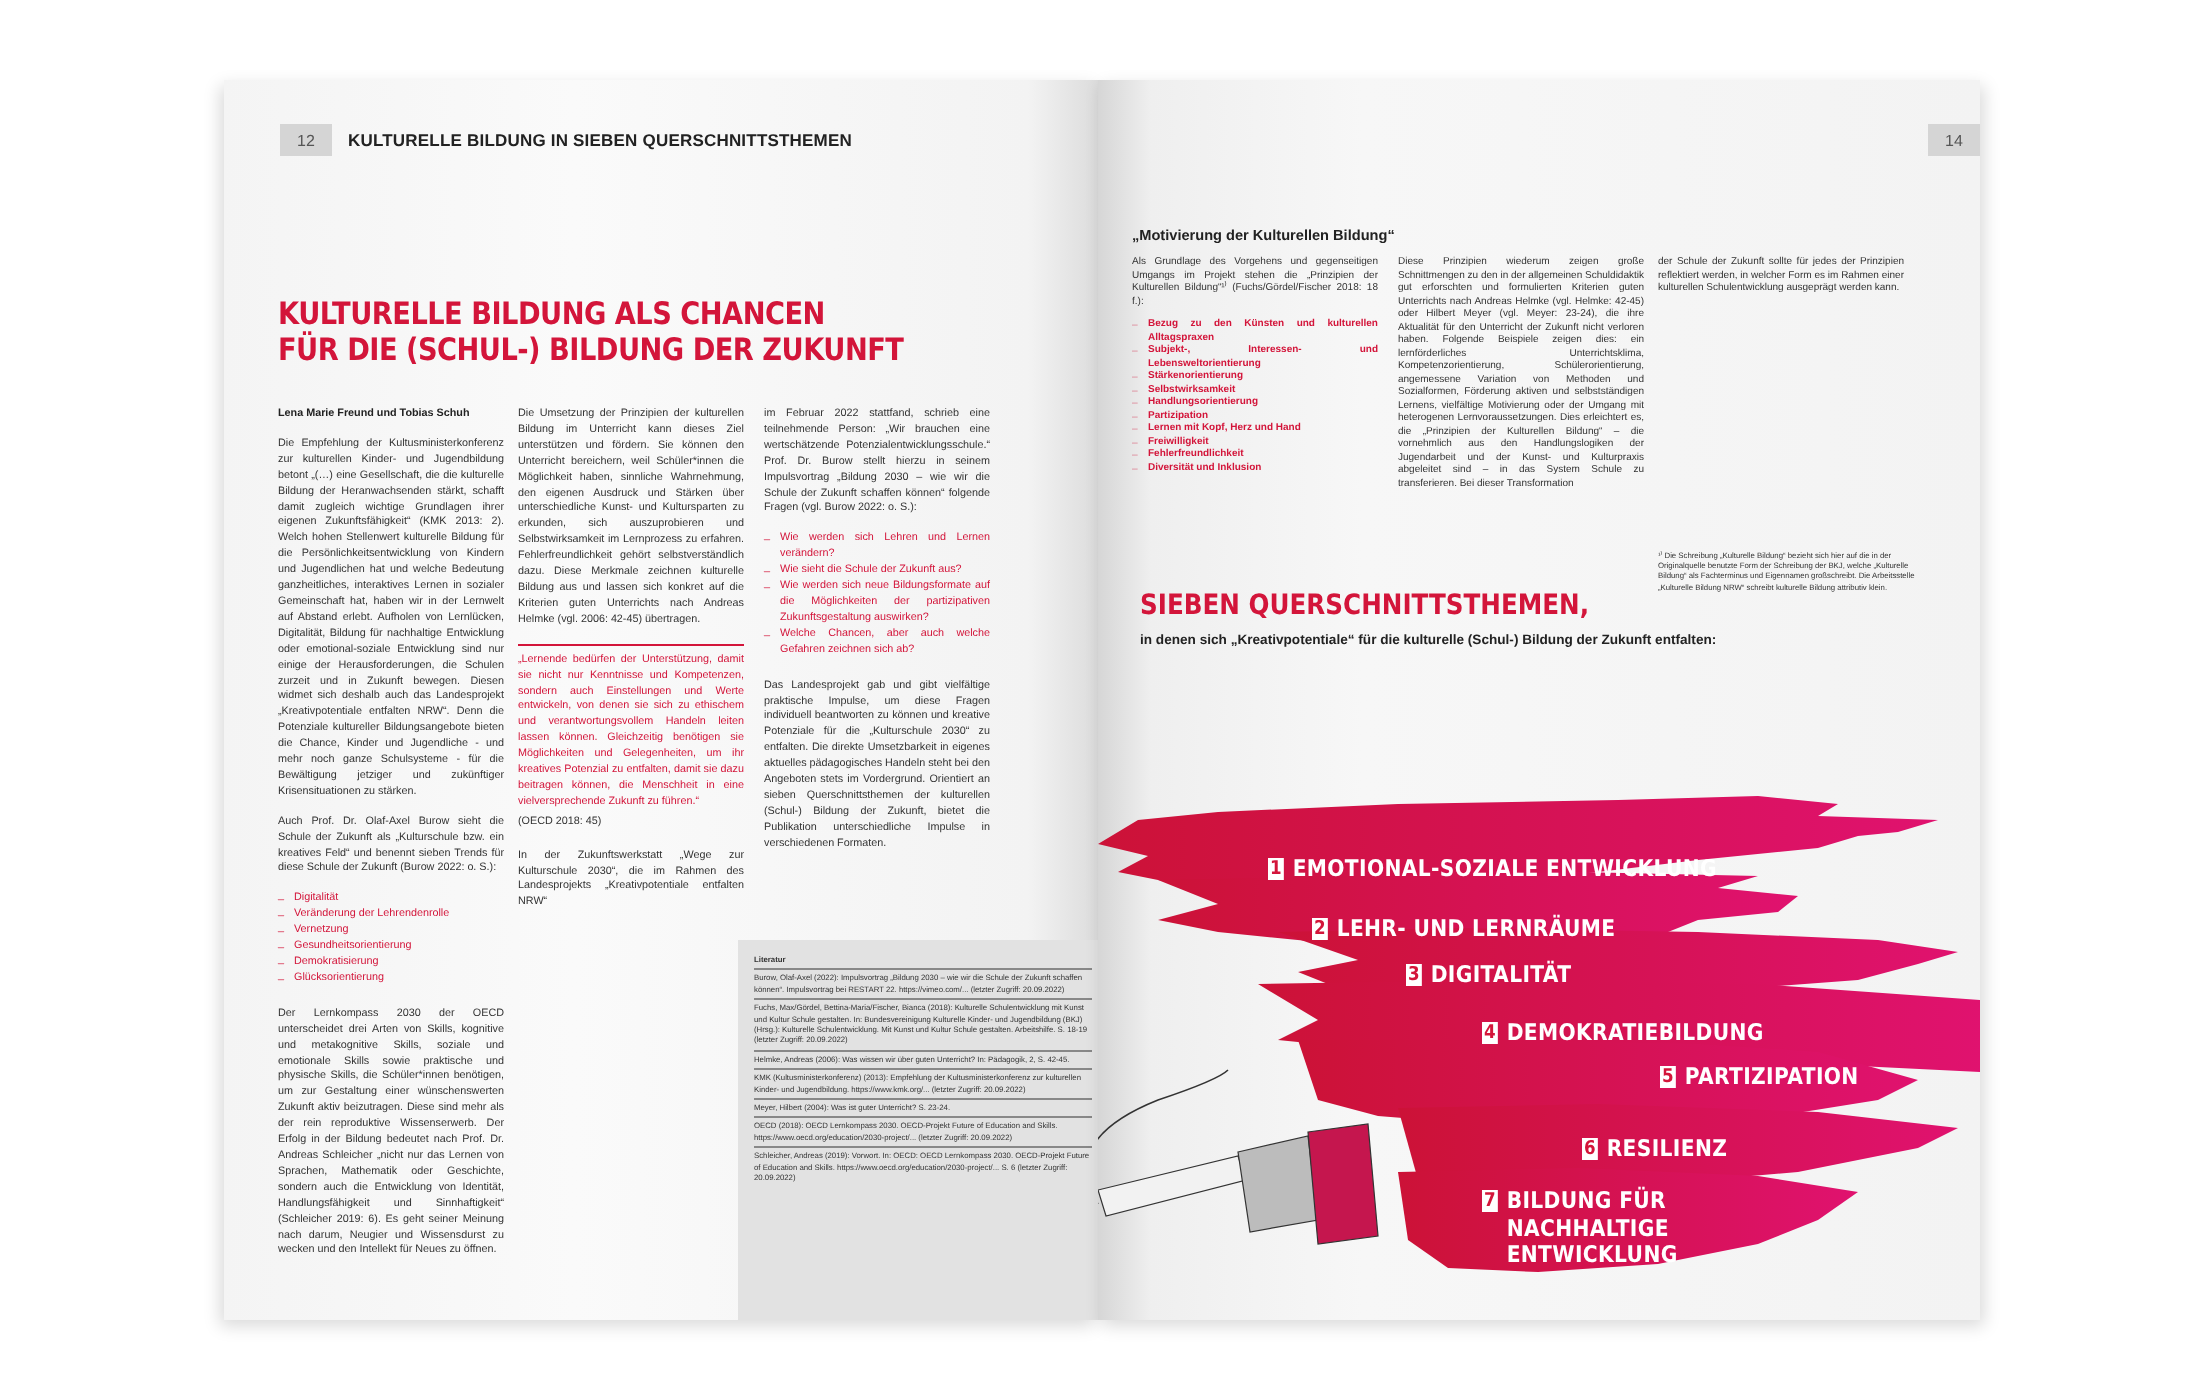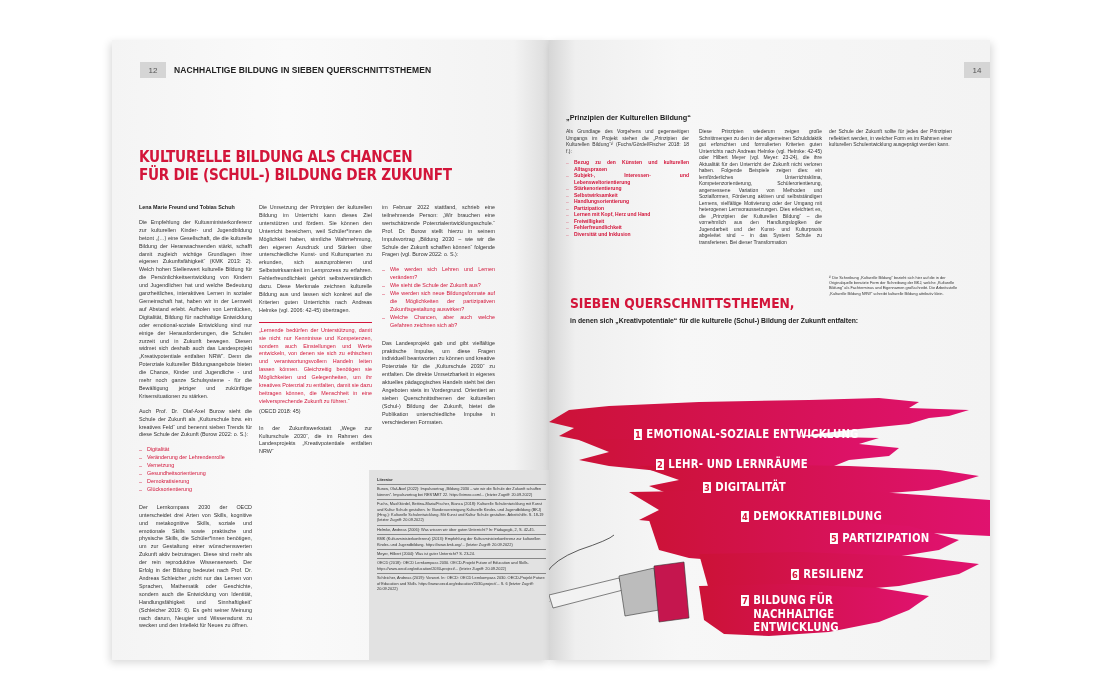--- a/index.html
+++ b/index.html
@@ -37,21 +37,21 @@
   .theme .num { background: #fff; color: #d3153a; width: 9px; height: 11px; display: inline-flex; align-items: center; justify-content: center; font-size: 9.5px; margin-right: 5px; margin-top: 1px; }
 </style>
 </head>
 <body>
 
 <div class="spread">
 
   <div class="page page-left">
     <div class="runhead">
       <div class="pgnum">12</div>
-      <div class="runtitle">NACHHALTIGE BILDUNG IN SIEBEN QUERSCHNITTSTHEMEN</div>
+      <div class="runtitle">KULTURELLE BILDUNG IN SIEBEN QUERSCHNITTSTHEMEN</div>
     </div>
 
     <div class="headline">
       <div>KULTURELLE BILDUNG ALS CHANCEN</div>
       <div>FÜR DIE (SCHUL-) BILDUNG DER ZUKUNFT</div>
     </div>
 
     <div class="col" style="left:27px; top:164px; width:113px;">
       <div class="author">Lena Marie Freund und Tobias Schuh</div>
       <p>Die Empfehlung der Kultusministerkonferenz zur kulturellen Kinder- und Jugendbildung betont „(…) eine Gesellschaft, die die kulturelle Bildung der Heranwachsenden stärkt, schafft damit zugleich wichtige Grundlagen ihrer eigenen Zukunftsfähigkeit“ (KMK 2013: 2). Welch hohen Stellenwert kulturelle Bildung für die Persönlichkeitsentwicklung von Kindern und Jugendlichen hat und welche Bedeutung ganzheitliches, interaktives Lernen in sozialer Gemeinschaft hat, haben wir in der Lernwelt auf Abstand erlebt. Aufholen von Lernlücken, Digitalität, Bildung für nachhaltige Entwicklung oder emotional-soziale Entwicklung sind nur einige der Herausforderungen, die Schulen zurzeit und in Zukunft bewegen. Diesen widmet sich deshalb auch das Landesprojekt „Kreativpotentiale entfalten NRW“. Denn die Potenziale kultureller Bildungsangebote bieten die Chance, Kinder und Jugendliche - und mehr noch ganze Schulsysteme - für die Bewältigung jetziger und zukünftiger Krisensituationen zu stärken.</p>
@@ -93,21 +93,21 @@
       <div class="lit-item">KMK (Kultusministerkonferenz) (2013): Empfehlung der Kultusministerkonferenz zur kulturellen Kinder- und Jugendbildung. https://www.kmk.org/... (letzter Zugriff: 20.09.2022)</div>
       <div class="lit-item">Meyer, Hilbert (2004): Was ist guter Unterricht? S. 23-24.</div>
       <div class="lit-item">OECD (2018): OECD Lernkompass 2030. OECD-Projekt Future of Education and Skills. https://www.oecd.org/education/2030-project/... (letzter Zugriff: 20.09.2022)</div>
       <div class="lit-item">Schleicher, Andreas (2019): Vorwort. In: OECD: OECD Lernkompass 2030. OECD-Projekt Future of Education and Skills. https://www.oecd.org/education/2030-project/... S. 6 (letzter Zugriff: 20.09.2022)</div>
     </div>
   </div>
 
   <div class="page page-right">
     <div class="pgnum pgnum-right">14</div>
 
-    <div class="principles-title">„Prinzipien der Kulturellen Bildung“</div>
+    <div class="principles-title">„Motivierung der Kulturellen Bildung“</div>
 
     <div class="rcol" style="left:17px; top:88px; width:123px;">
       <div>Als Grundlage des Vorgehens und gegenseitigen Umgangs im Projekt stehen die „Prinzipien der Kulturellen Bildung“¹⁾ (Fuchs/Gördel/Fischer 2018: 18 f.):</div>
       <ul class="redlist">
         <li>Bezug zu den Künsten und kulturellen Alltagspraxen</li>
         <li>Subjekt-, Interessen- und Lebensweltorientierung</li>
         <li>Stärkenorientierung</li>
         <li>Selbstwirksamkeit</li>
         <li>Handlungsorientierung</li>
         <li>Partizipation</li>

